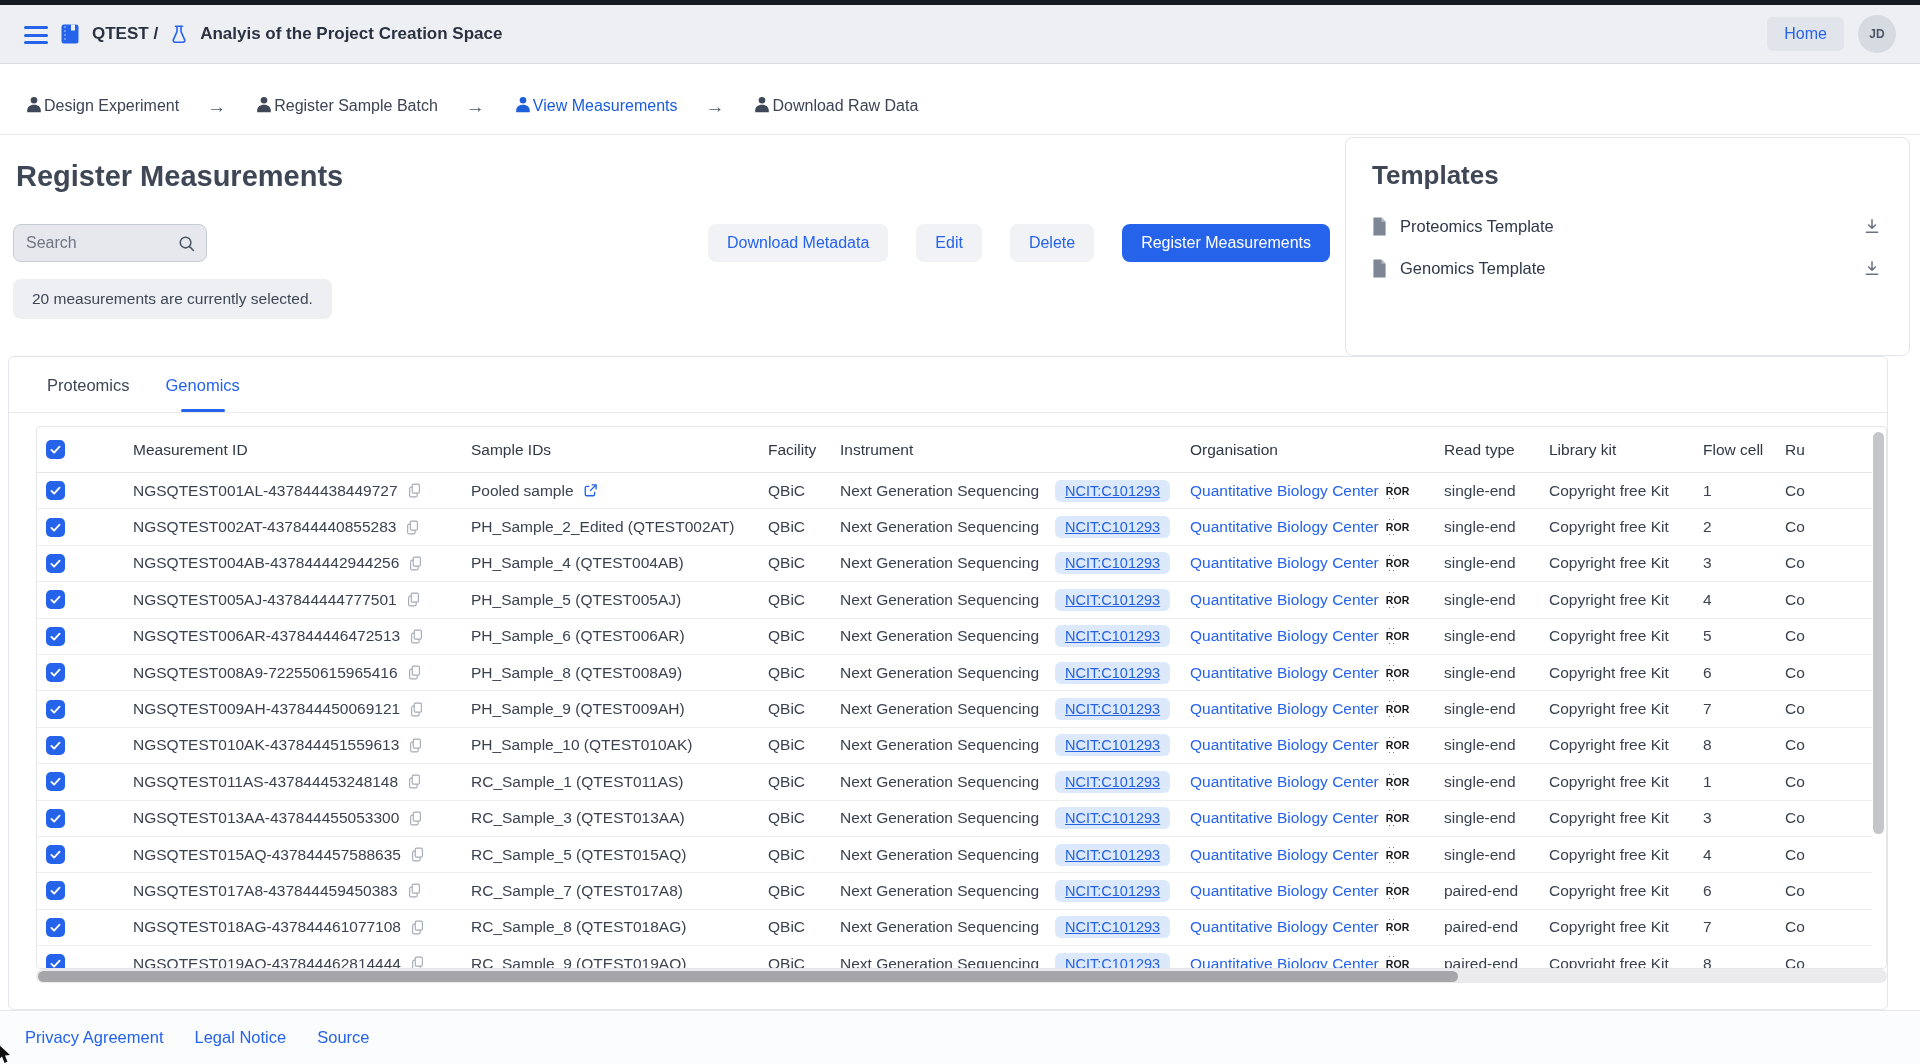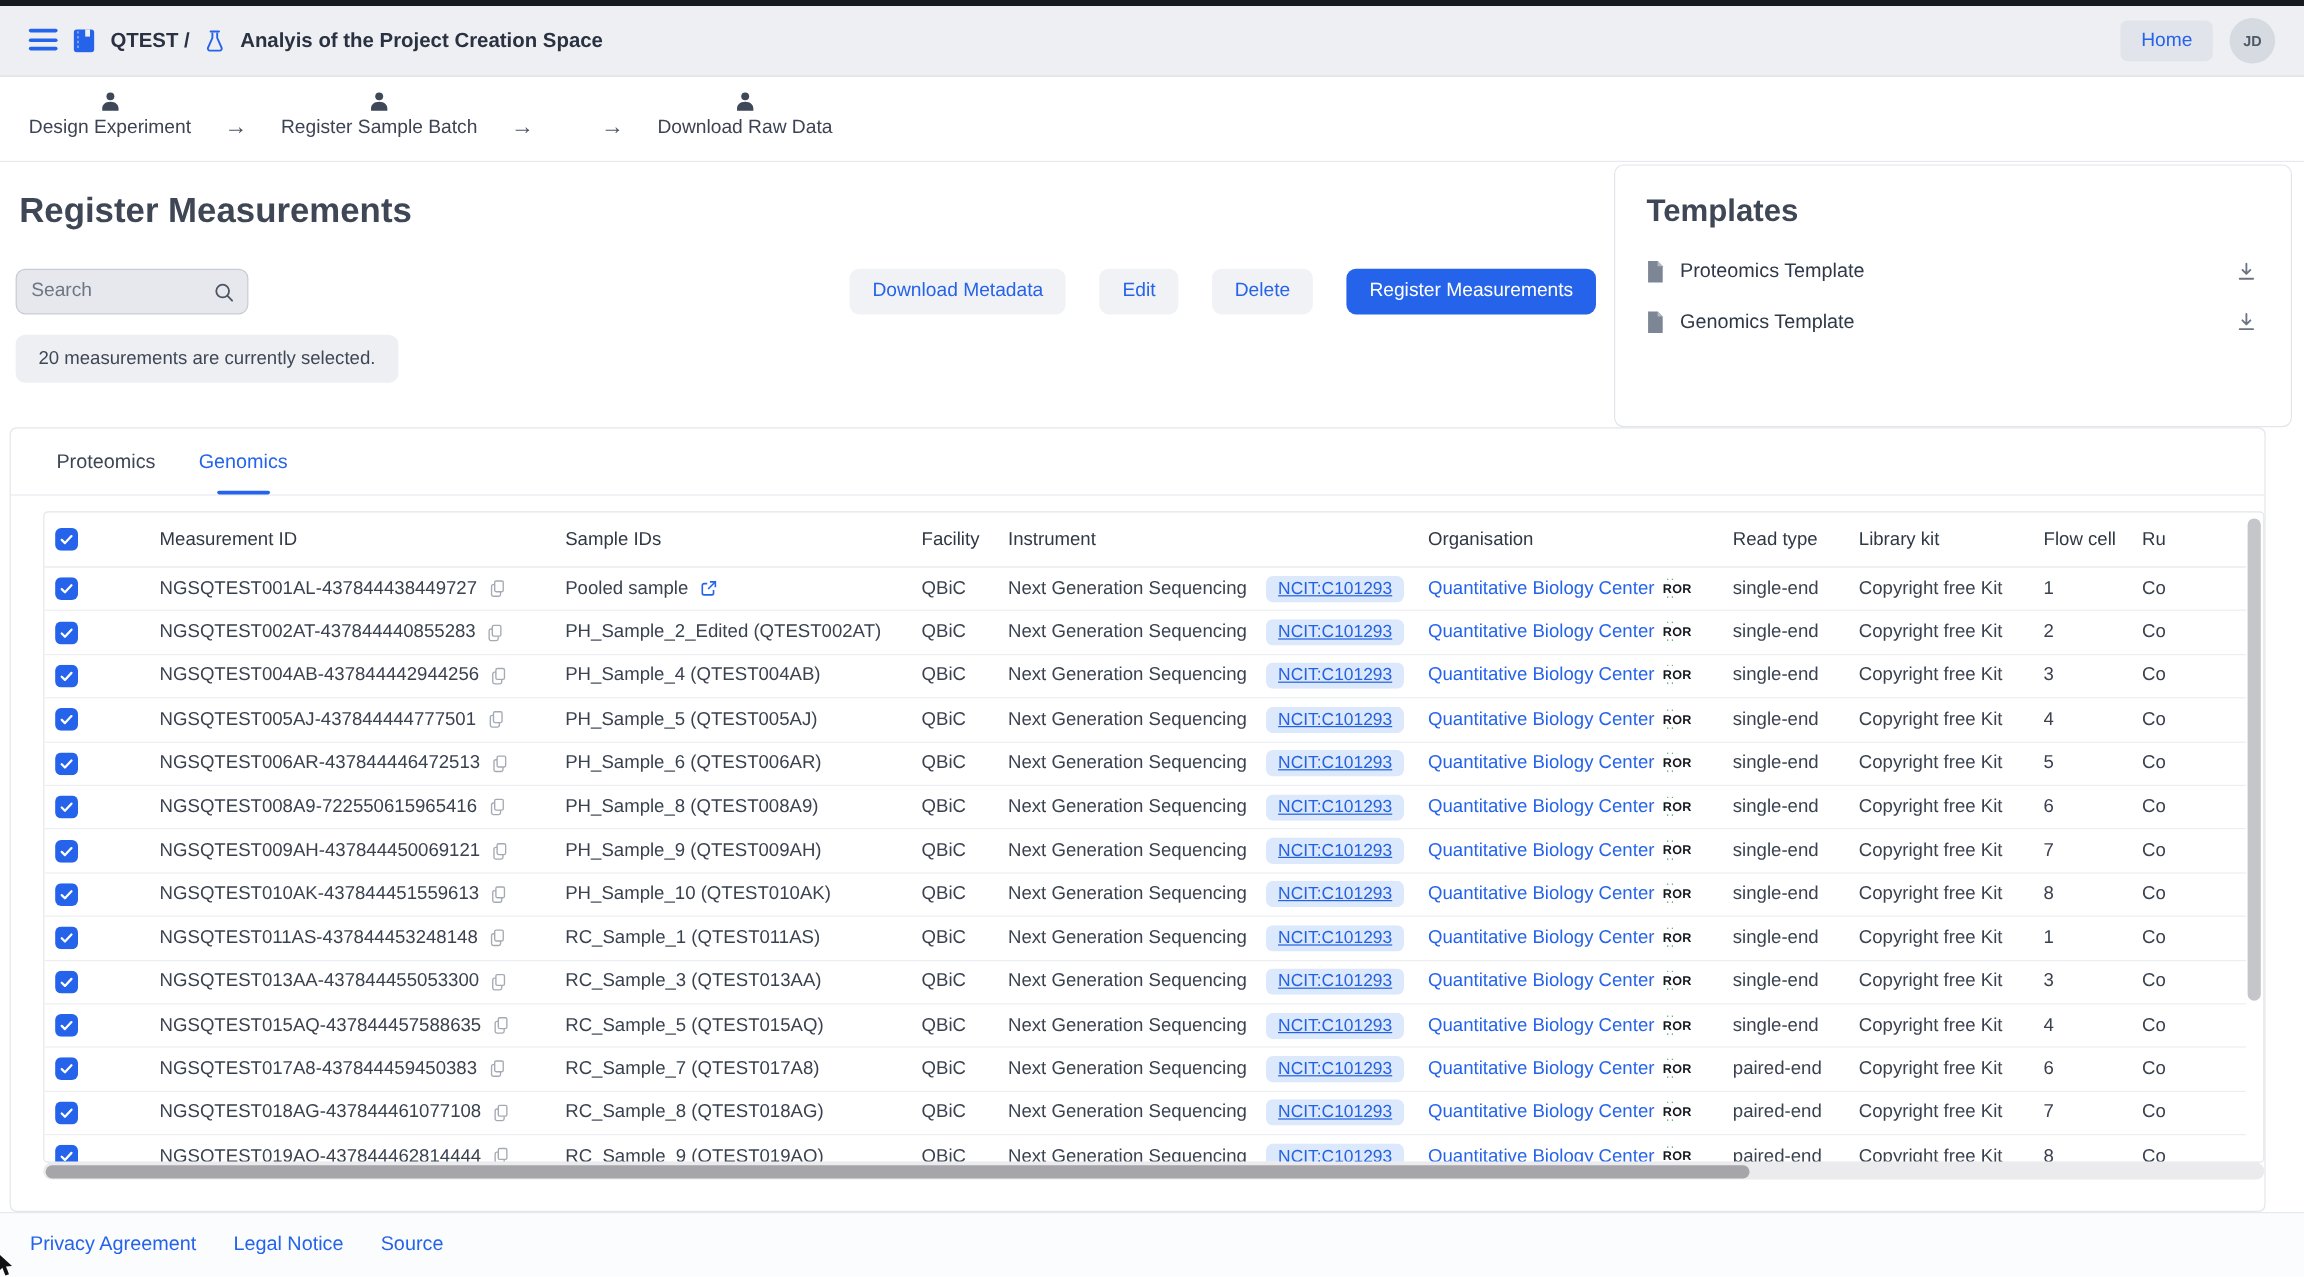--- a/index.html
+++ b/index.html
@@ -5,34 +5,34 @@
   * { box-sizing: border-box; margin: 0; padding: 0; }
   html,body { width:1920px; height:1064px; overflow:hidden; }
   body { font-family:"Liberation Sans", sans-serif; background:#ffffff; position:relative; color:#3a4250; }
 
   
   .top-strip { position:absolute; left:0; top:0; width:1920px; height:5px; background:#171a20; }
 
   
   .navbar { position:absolute; left:0; top:5px; width:1920px; height:59px; background:#edeff3;
             border-bottom:1px solid #d9dce2; display:flex; align-items:center; padding:0 24px; }
-  .nav-left { display:flex; align-items:flex-start; gap:13px; }
+  .nav-left { display:flex; align-items:flex-end; gap:13px; }
   .burger { width:24px; height:18px; display:flex; flex-direction:column; justify-content:space-between; cursor:pointer; }
   .burger i { display:block; height:3px; border-radius:2px; background:#2563eb; }
   .crumb-code, .crumb-title { font-size:17px; font-weight:bold; color:#2a3140; white-space:nowrap; }
   .nav-right { margin-left:auto; display:flex; align-items:center; gap:14px; }
   .home-btn { background:#e1e4ea; color:#2563eb; border:none; border-radius:6px; padding:8px 17px;
               font-size:16px; font-family:inherit; cursor:pointer; }
   .avatar { width:38px; height:38px; border-radius:50%; background:#d6dae1; color:#4d5765;
             font-size:12px; font-weight:bold; display:flex; align-items:center; justify-content:center; cursor:pointer; }
 
   
   .stepper { position:absolute; left:0; top:64px; width:1920px; height:71px; background:#ffffff;
              border-bottom:1px solid #e7e9ed; display:flex; align-items:stretch; padding:0 0 0 24px; }
-  .step { display:flex; flex-direction:column; align-items:center; justify-content:flex-start; padding-top:11px; cursor:pointer; }
+  .step { display:flex; flex-direction:row; align-items:center; justify-content:flex-start; padding-top:11px; cursor:pointer; }
   .step .p-icon { width:20px; height:20px; }
   .step .p-icon path, .step .p-icon circle { fill:#3f4859; }
   .step .s-label { margin-top:3px; font-size:16px; color:#3c4454; white-space:nowrap; }
   .step.active .p-icon path, .step.active .p-icon circle { fill:#1d5fd8; }
   .step.active .s-label { color:#1a5ddb; }
   .step-arrow { align-self:flex-end; padding:0 28px 16px 28px; font-size:19px; color:#4b5563; }
 
   
   .page-title { position:absolute; left:16px; top:160px; font-size:29px; font-weight:bold; color:#3f4756; }
   .search-box { position:absolute; left:13px; top:224px; width:194px; height:38px; background:#e6e8ed;
@@ -140,20 +140,27 @@
     </div>
     <span class="step-arrow">→</span>
     <div class="step">
       <span style="line-height:0"><svg class="p-icon" viewBox="0 0 20 20">
           <circle cx="10" cy="5.3" r="3.3"></circle>
           <path d="M10 9.8c-4.2 0-6.8 2.3-6.8 5.7v1.7h13.6v-1.7c0-3.4-2.6-5.7-6.8-5.7z"></path>
         </svg></span>
       <span class="s-label">Register Sample Batch</span>
     </div>
     <span class="step-arrow">→</span>
+    <div class="step active">
+      <span style="line-height:0"><svg class="p-icon" viewBox="0 0 20 20">
+          <circle cx="10" cy="5.3" r="3.3"></circle>
+          <path d="M10 9.8c-4.2 0-6.8 2.3-6.8 5.7v1.7h13.6v-1.7c0-3.4-2.6-5.7-6.8-5.7z"></path>
+        </svg></span>
+      <span class="s-label">View Measurements</span>
+    </div>
     <span class="step-arrow">→</span>
     <div class="step">
       <span style="line-height:0"><svg class="p-icon" viewBox="0 0 20 20">
           <circle cx="10" cy="5.3" r="3.3"></circle>
           <path d="M10 9.8c-4.2 0-6.8 2.3-6.8 5.7v1.7h13.6v-1.7c0-3.4-2.6-5.7-6.8-5.7z"></path>
         </svg></span>
       <span class="s-label">Download Raw Data</span>
     </div>
   </div>
 

